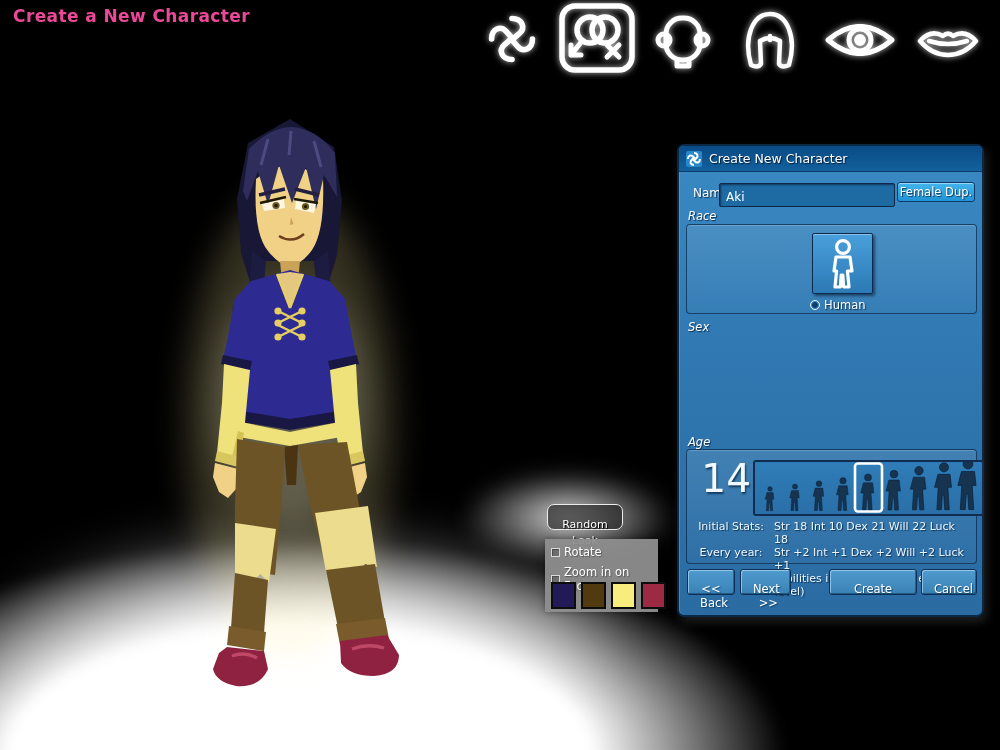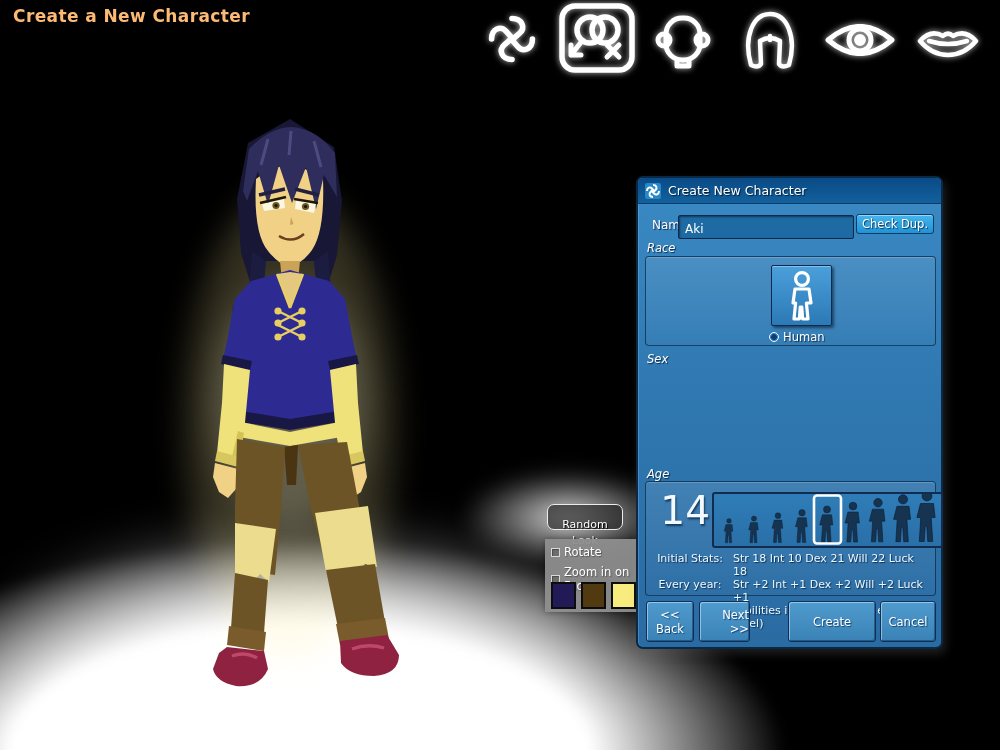--- a/index.html
+++ b/index.html
@@ -8,21 +8,21 @@
 
   
   .spot-main{position:absolute;left:-185px;top:540px;width:970px;height:430px;border-radius:50%;
     background:radial-gradient(closest-side,#ffffff 60%,rgba(255,255,255,0) 100%);filter:blur(6px);}
   .spot-glow{position:absolute;left:-40px;top:505px;width:690px;height:260px;border-radius:50%;
     background:radial-gradient(closest-side,rgba(255,255,255,.75),rgba(255,255,255,0) 95%);filter:blur(18px);}
   .light-band{position:absolute;left:455px;top:468px;width:225px;height:100px;border-radius:50%;
     background:radial-gradient(closest-side,rgba(255,255,255,.85),rgba(255,255,255,0) 95%);filter:blur(10px);}
 
   
-  .page-title{position:absolute;left:13px;top:6px;margin:0;color:#fdba74;font-size:17px;font-weight:bold;
+  .page-title{position:absolute;left:13px;top:6px;margin:0;color:#ec4899;font-size:17px;font-weight:bold;
     letter-spacing:.4px;text-shadow:1px 1px 2px #000;}
 
   
   .tab{position:absolute;display:flex;align-items:center;justify-content:center;cursor:pointer;}
   .tab svg{display:block;}
   .tab .stroke{stroke:#fff;fill:none;stroke-linecap:round;stroke-linejoin:round;}
   .tab-glow{filter:drop-shadow(0 0 3px rgba(255,255,255,.75));}
 
   
   .character{position:absolute;left:140px;top:103px;width:300px;height:620px;}
@@ -34,24 +34,24 @@
     text-shadow:1px 1px 1px #000;}
   .view-controls{position:absolute;left:545px;top:539px;width:113px;height:73px;
     background:rgba(142,142,142,.95);box-shadow:0 0 6px rgba(0,0,0,.35);}
   .check-row{display:flex;align-items:center;gap:4px;margin:6px 0 0 6px;color:#fff;font-size:11.5px;
     text-shadow:1px 1px 1px #555;cursor:pointer;}
   .cb{width:7px;height:7px;background:#6e6e6e;border:1px solid #d9d9d9;box-shadow:inset 1px 1px 1px #4c4c4c;}
   .swatches{position:absolute;left:6px;top:43px;display:flex;gap:5px;}
   .swatch{width:21px;height:23px;border:2px solid #0c0c0c;cursor:pointer;}
 
   
-  .panel{position:absolute;left:636px;top:144px;width:303px;height:469px;border-radius:7px;
+  .panel{position:absolute;left:677px;top:144px;width:303px;height:469px;border-radius:7px;
     background:linear-gradient(180deg,#3a8ac4 0%,#3078b1 45%,#2a6ba2 100%);
     border:2px solid #0a2947;box-shadow:3px 5px 10px rgba(120,120,120,.25),inset 0 1px 0 rgba(160,215,245,.55),inset 1px 0 0 rgba(130,190,230,.35);
-    color:#fff;margin-top:32px;}
+    color:#fff;}
   .panel-title{position:absolute;left:0;top:0;right:0;height:25px;display:flex;align-items:center;gap:7px;
     padding-left:7px;background:linear-gradient(180deg,#0a4a85,#12619d);border-radius:5px 5px 0 0;
     border-bottom:1px solid #0a3c6b;font-size:12.5px;text-shadow:1px 1px 1px #021c34;}
   .panel-title svg{display:block;}
 
   .name-row{position:absolute;left:0;top:37px;width:100%;}
   .name-label{position:absolute;left:14px;top:3px;font-size:12px;text-shadow:1px 1px 1px #0a2c4d;}
   .name-input{position:absolute;left:40px;top:0;width:168px;height:18px;background:#1d6ba2;
     border:1px solid #10294b;box-shadow:inset 1px 1px 2px rgba(0,10,30,.5);color:#fff;font-size:12px;
     font-family:"DejaVu Sans",sans-serif;padding:4px 0 0 6px;border-radius:2px;}
@@ -91,21 +91,21 @@
     background:linear-gradient(180deg,#2f7db8,#2a6fa8);border:2px solid #102c50;border-radius:3px;
     box-sizing:border-box;cursor:pointer;}
   .age-slider svg{display:block;margin:0 auto;}
 
   .stats{position:absolute;left:6px;top:70px;right:4px;display:grid;
     grid-template-columns:76px 1fr;column-gap:5px;font-size:11px;line-height:13px;
     color:#ecf6fd;text-shadow:1px 1px 1px #0d3458;}
   .stats .lab{text-align:center;}
   .stats .note{grid-column:2;}
 
-  .panel-buttons button{position:absolute;top:423px;height:41px;padding:0;cursor:pointer;
+  .panel-buttons button{position:absolute;top:423px;height:24px;padding:12px;cursor:pointer;
     background:linear-gradient(180deg,#4f9bce,#3a82b6);border:1px solid #0e3058;border-radius:3px;
     box-shadow:inset 1px 1px 0 rgba(205,235,255,.55),inset -1px -1px 0 rgba(10,40,70,.45);
     color:#fff;font-size:11.5px;font-family:"DejaVu Sans",sans-serif;text-shadow:1px 1px 1px #11436e;}
   .btn-back{left:8px;width:48px;}
   .btn-next{left:61px;width:51px;text-align:right;}
   .btn-create{left:150px;width:88px;color:#7fb0d2;text-shadow:none;cursor:default;}
   .btn-cancel{left:242px;width:56px;}
 </style>
 </head>
 <body>
@@ -296,21 +296,21 @@
           <path d="M8 14 C4.5 14 3.5 11 5.5 9 L8 6.5"></path>
           <path d="M2 8 C2 4.5 5 3.5 7 5.5 L9.5 8"></path>
         </g>
       </svg>
       <span>Create New Character</span>
     </div>
 
     <div class="name-row">
       <span class="name-label">Name:</span>
       <input class="name-input" type="text" value="Aki" style="">
-      <button class="check-dup">Check Dup.</button>
+      <button class="check-dup">Female Dup.</button>
     </div>
 
     <div class="section-label race-label">Race</div>
     <div class="section race-box">
       <button class="icon-btn btn-human">
         <svg width="40" height="52" viewBox="0 0 40 52">
           <g stroke-width="3.2">
             <circle cx="20" cy="9" r="6.4"></circle>
             <path d="M13 19 h14 l2 14 h-4.6 l1.6 16 h-5.4 l-.8-12 h-1.6 l-.8 12 h-5.4 l1.6-16 H11 Z"></path>
           </g>

